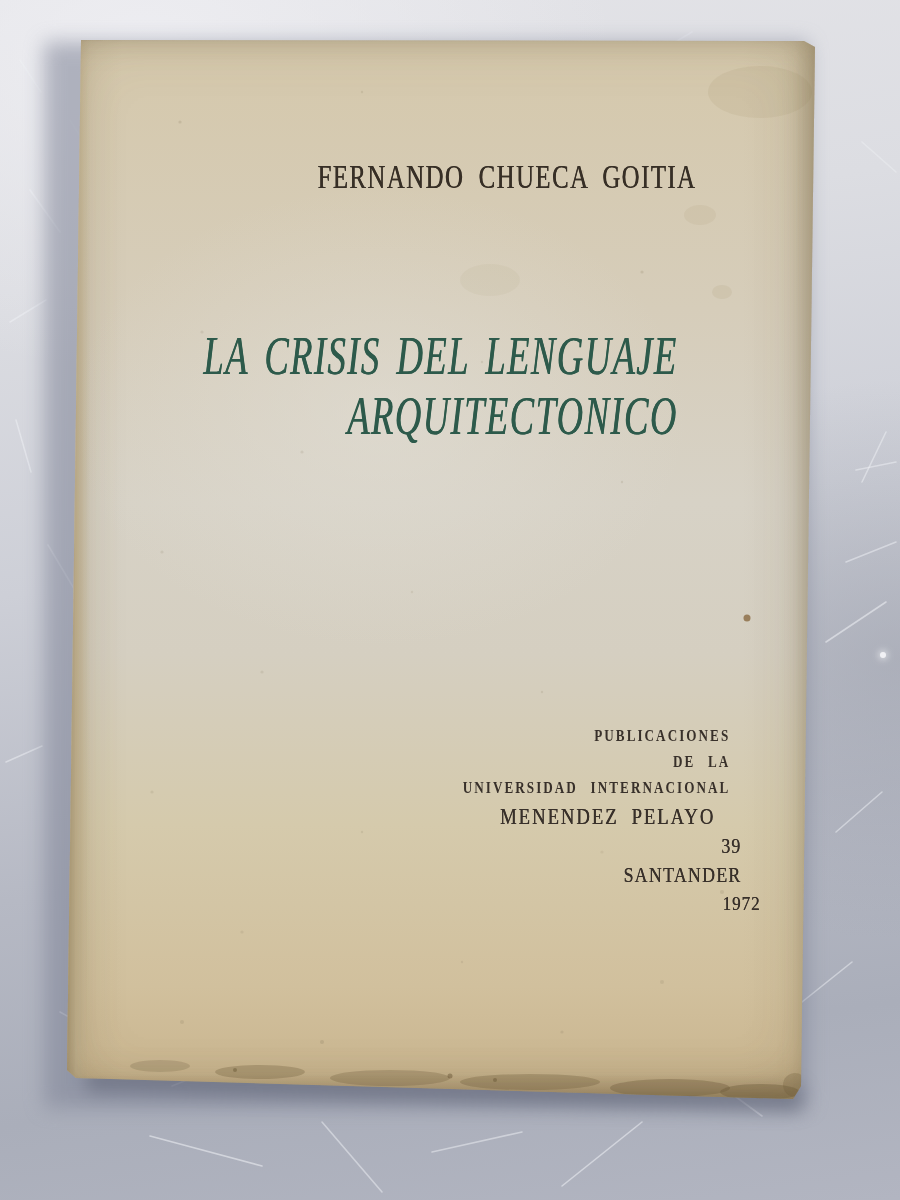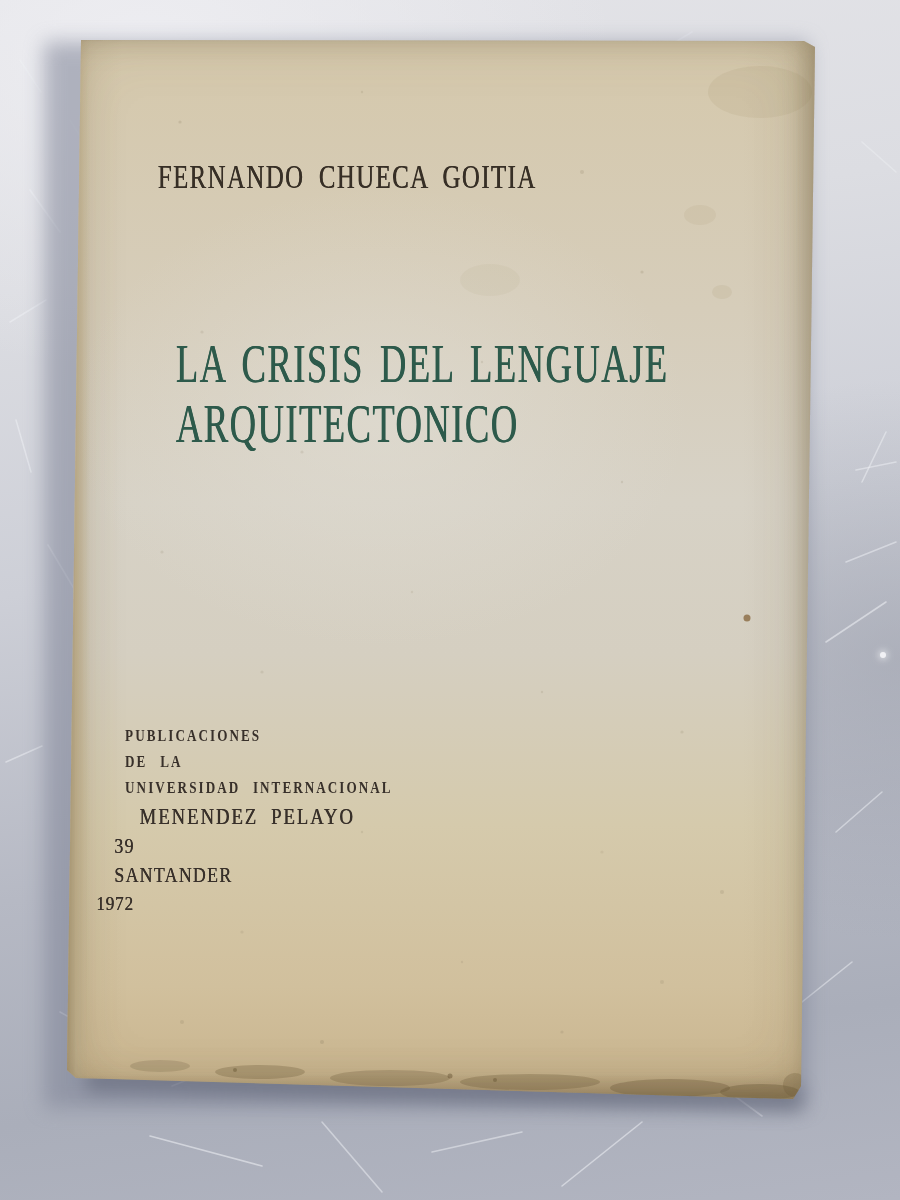--- a/index.html
+++ b/index.html
@@ -45,32 +45,32 @@
   }
   .top-edge{
     position:absolute;left:0;top:0;right:0;height:12px;
     background:linear-gradient(180deg,rgba(110,98,76,.55),rgba(110,98,76,0));
   }
   .bottom-dirt{
     position:absolute;left:0;bottom:0;right:0;height:30px;
     background:linear-gradient(0deg,rgba(92,76,48,.42),rgba(92,76,48,.12) 55%,rgba(92,76,48,0));
   }
   svg.speckles{position:absolute;left:0;top:0;}
-  .cover-content{position:absolute;inset:0;text-align:left;color:#3a332c;}
+  .cover-content{position:absolute;inset:0;text-align:right;color:#3a332c;}
   .cover-content > div{position:absolute;left:0;right:22px;}
   .author{
     top:128px;font-size:34px;letter-spacing:2px;word-spacing:9px;
     color:#372f26;transform:scaleX(.73);transform-origin:49% 50%;
     text-shadow:.4px 0 0 #372f26;
   }
   .ink-mark{
     position:absolute;left:516px;top:105px;width:2.5px;height:15px;
     background:#4a463c;transform:rotate(32deg);border-radius:2px;
   }
-  .title-block{top:304px;color:#2d5a4b;}
+  .title-block{top:296px;color:#2d5a4b;font-style:italic;}
   .title-line{
     font-size:54px;line-height:60px;letter-spacing:2px;word-spacing:8px;
     transform:scaleX(.68);transform-origin:49% 50%;
     text-shadow:.5px 0 0 #2d5a4b;
   }
   .imprint{top:693px;color:#38302a;}
   .imp-small{
     font-size:16px;line-height:26px;font-weight:bold;letter-spacing:2.5px;word-spacing:9px;
     transform:scaleX(.82);transform-origin:49% 50%;
   }

